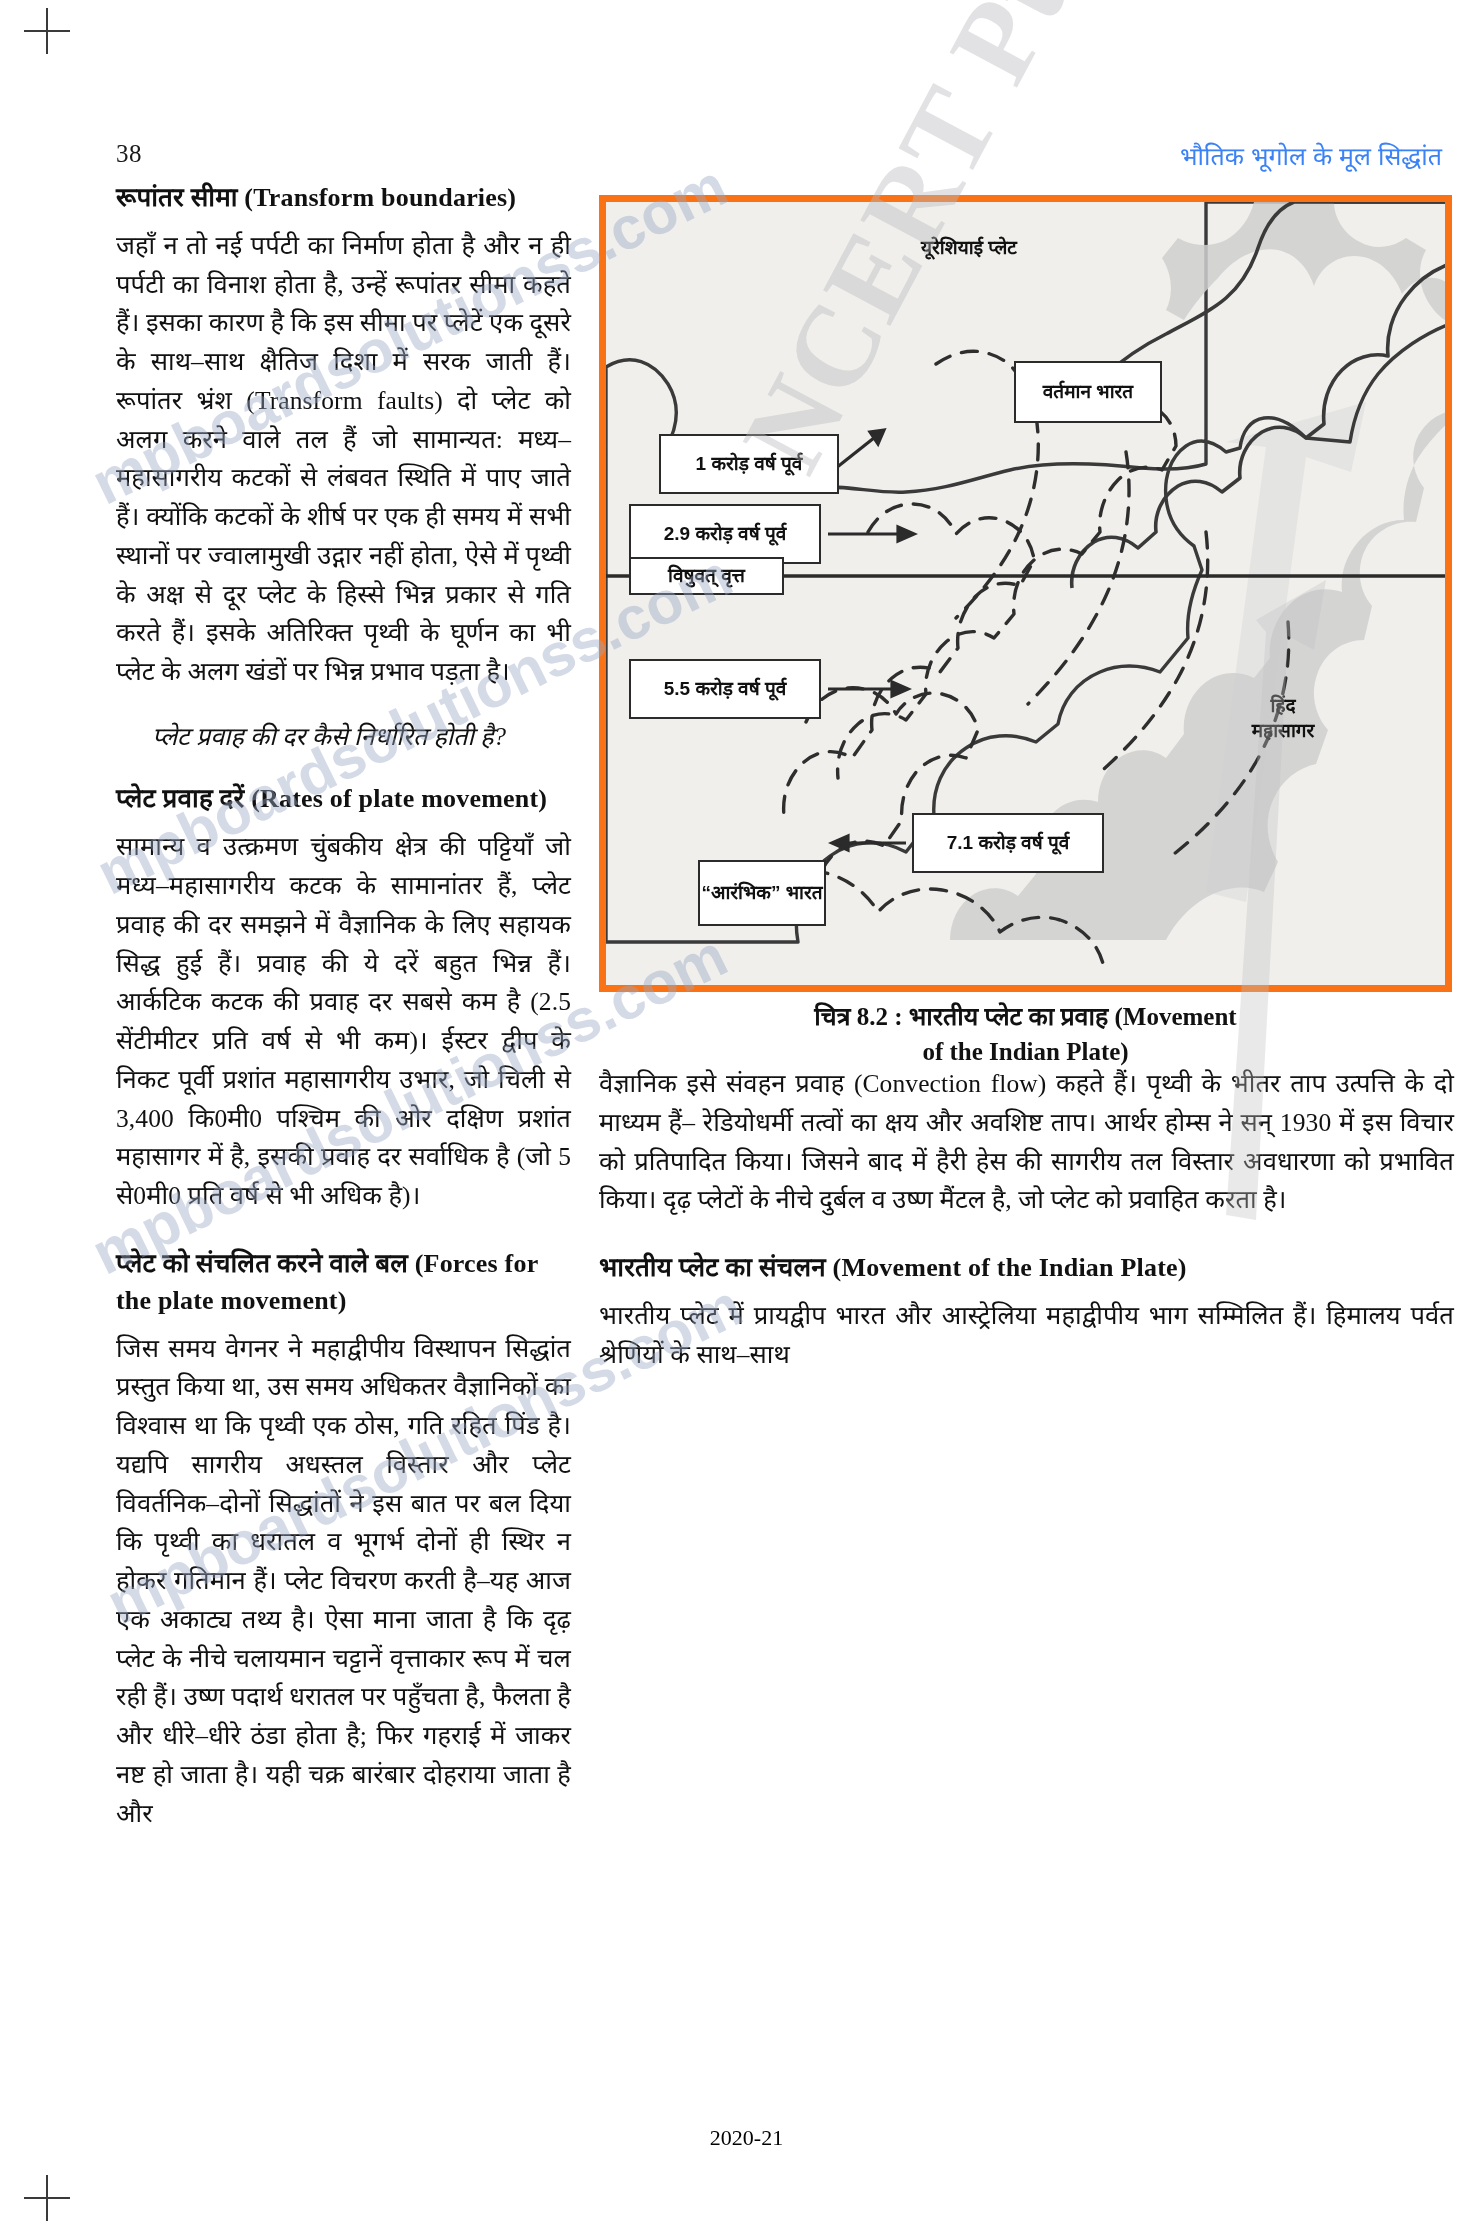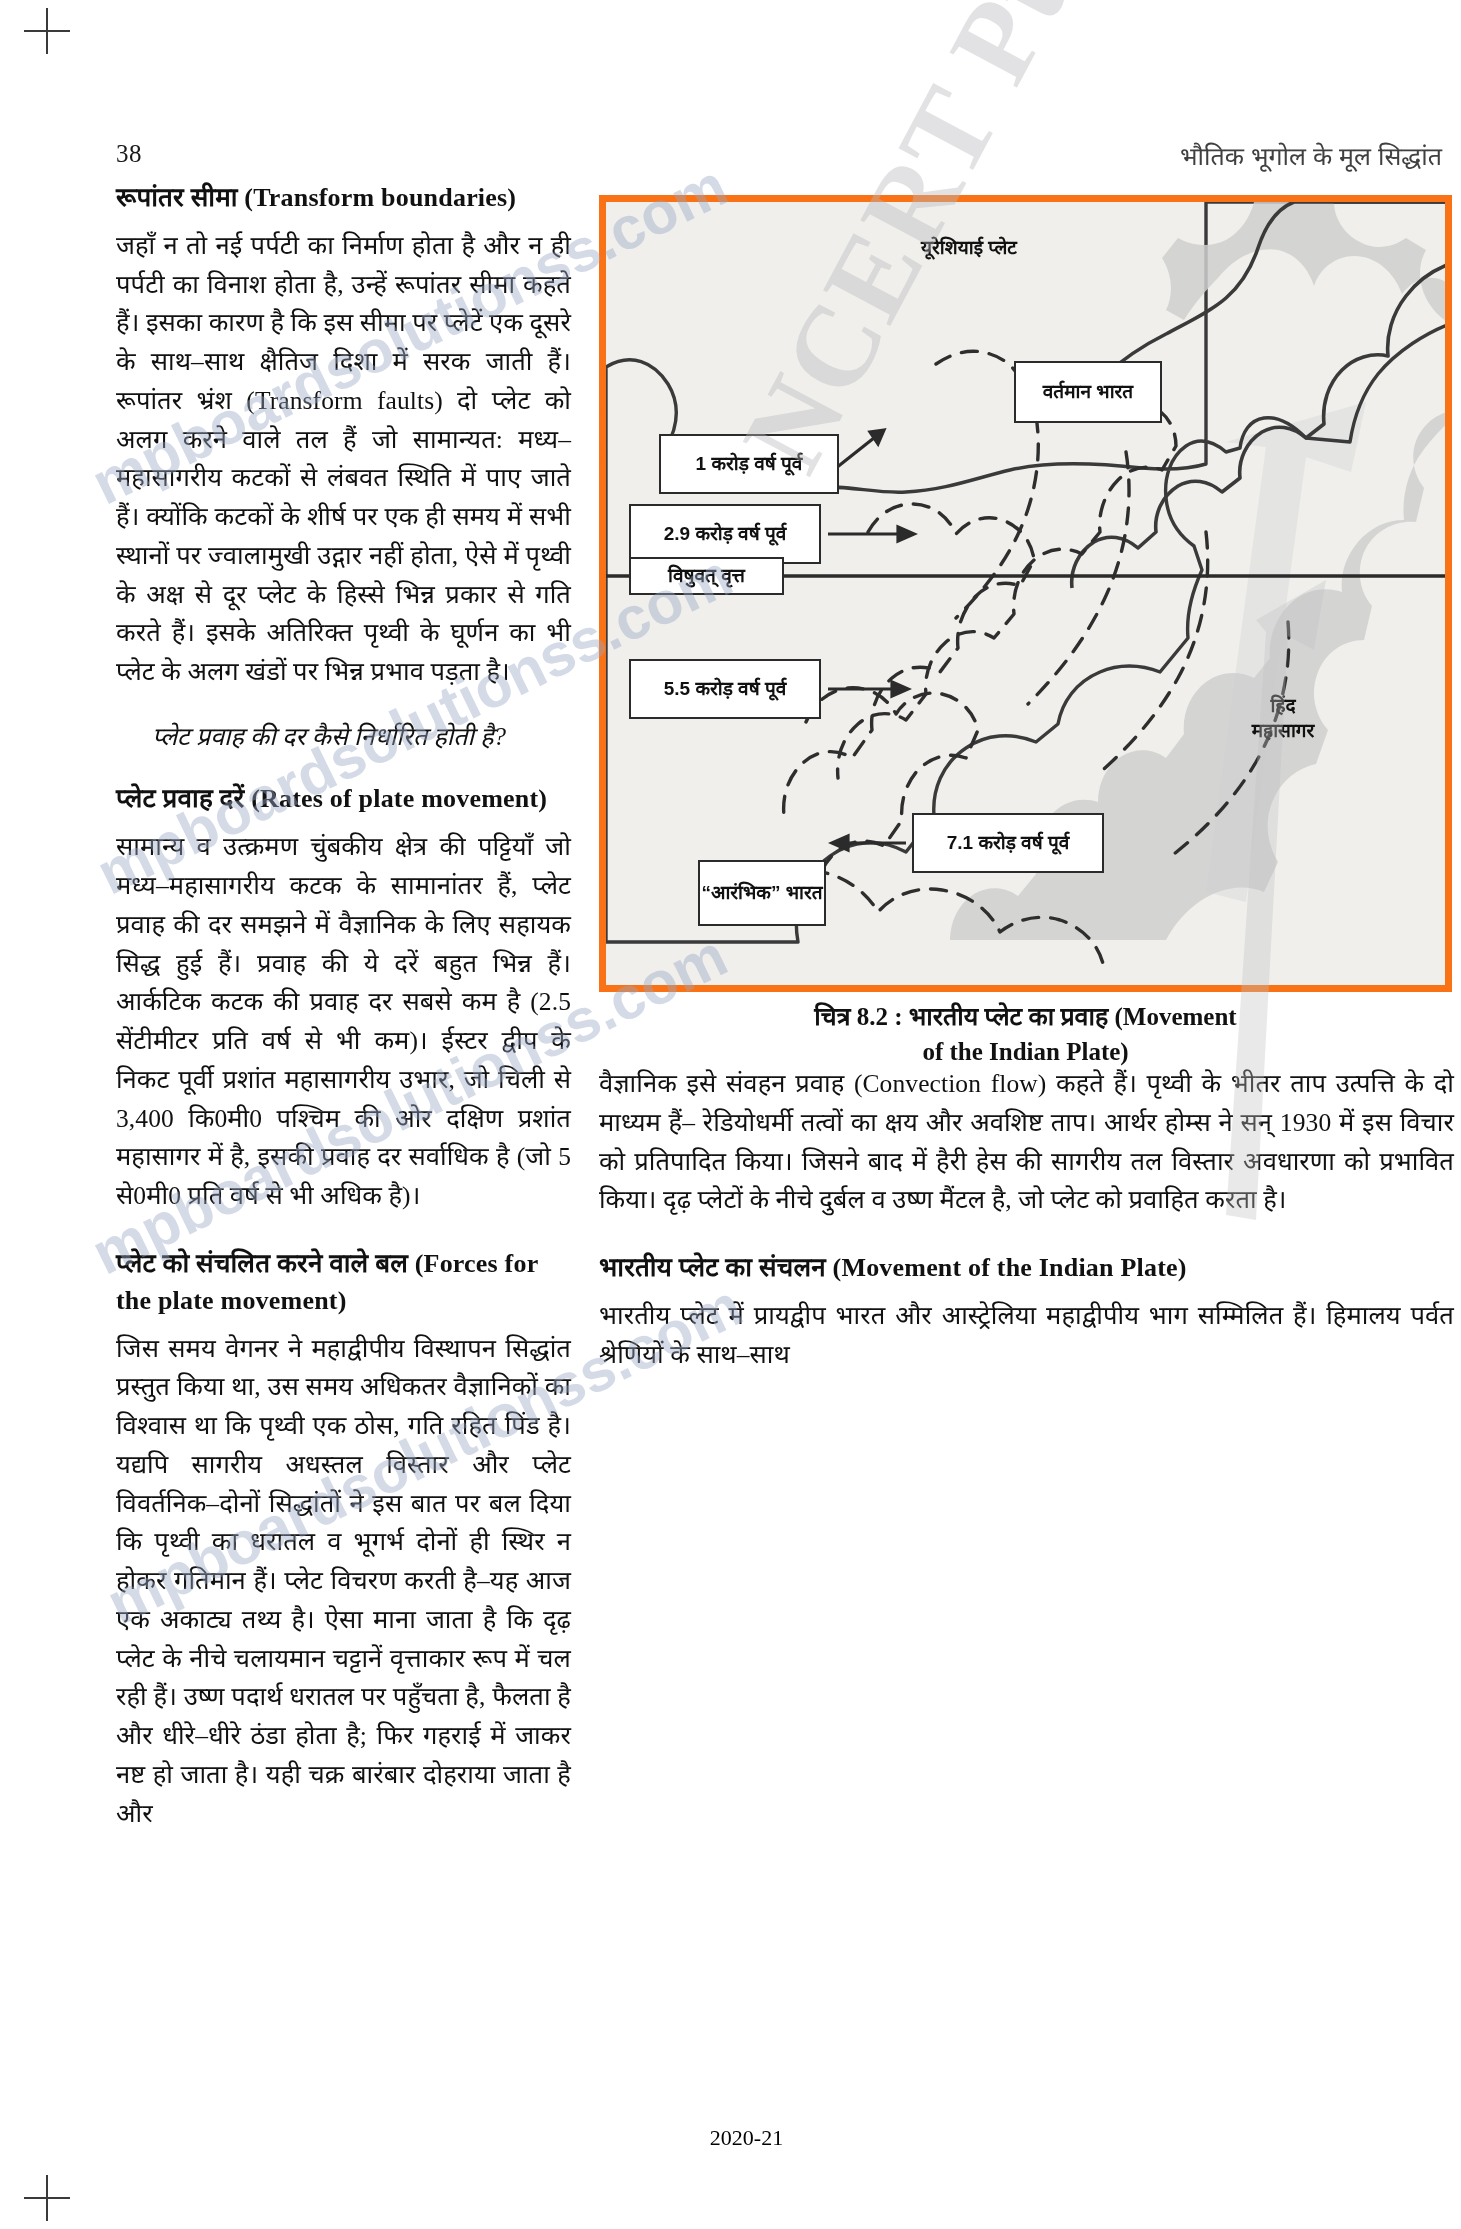--- a/index.html
+++ b/index.html
@@ -49,21 +49,21 @@
     font-size: 25px;
     letter-spacing: 0.5px;
     color: #1a1a1a;
   }
   .runhead {
     position: absolute;
     right: 35px;
     top: 138px;
     font-size: 25px;
     font-family: "Liberation Sans", "DejaVu Sans", sans-serif;
-    color: #404040;
+    color: #3b82f6;
     white-space: nowrap;
   }
 
   
   .col-left {
     position: absolute;
     left: 100px;
     top: 180px;
     width: 455px;
   }

